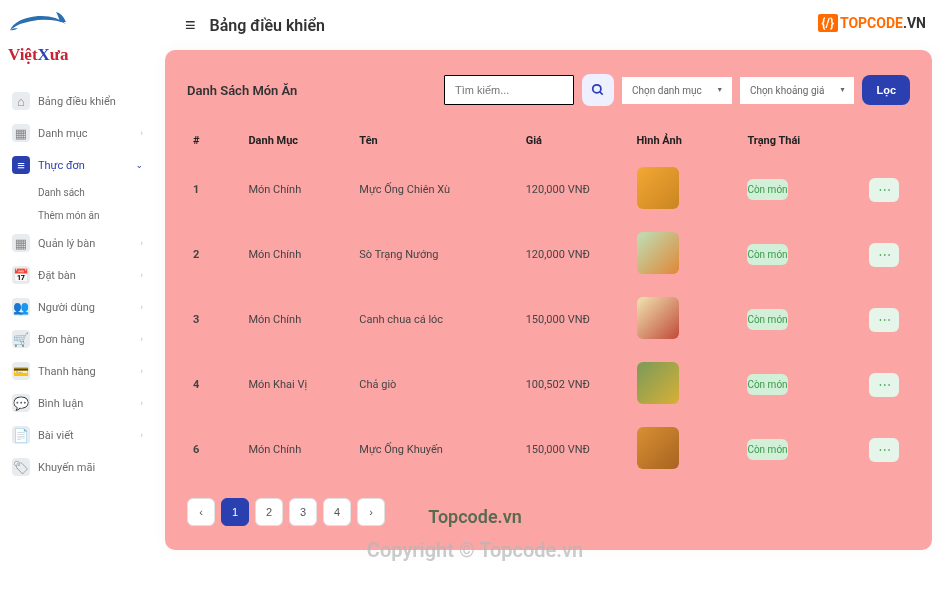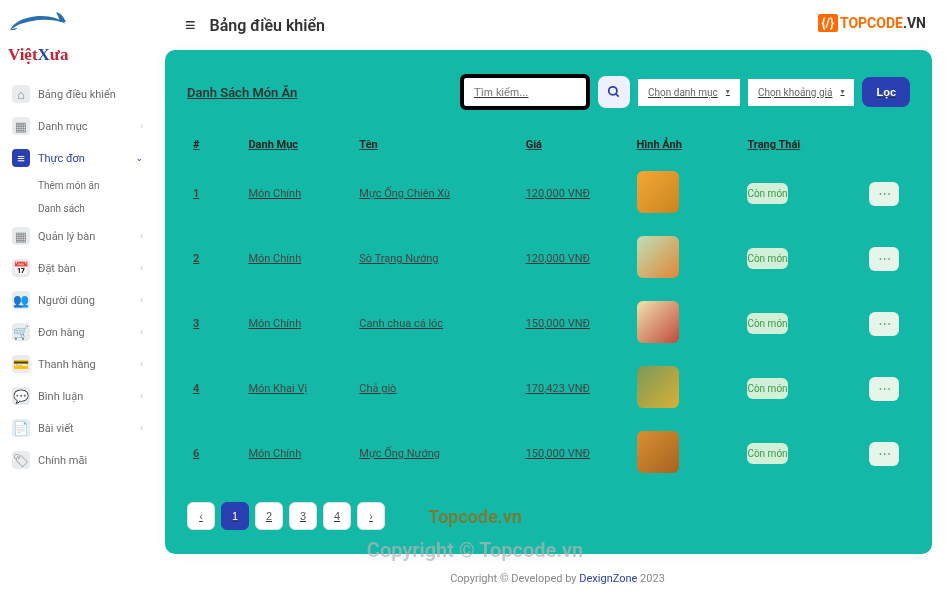--- a/index.html
+++ b/index.html
@@ -26,29 +26,29 @@
     .main { flex: 1; display: flex; flex-direction: column; padding: 0 0 0 10px; }
     .top-bar { display: flex; align-items: center; padding: 14px 20px; }
     .menu-toggle { font-size: 18px; margin-right: 14px; cursor: pointer; color: #333; }
     .page-title { font-size: 16px; font-weight: 600; }
     .search-top { margin-left: auto; font-size: 11px; color: #999; padding-right: 8px; }
     
     .watermark-logo { position: absolute; top: 12px; right: 20px; background: #fff; padding: 2px 4px; font-weight: bold; font-size: 14px; display: flex; align-items: center; z-index: 10; }
     .watermark-logo .brackets { background: #ff6b00; color: #fff; padding: 2px 4px; border-radius: 2px; margin-right: 2px; font-size: 12px; }
     .watermark-logo .code { color: #ff6b00; }
     .watermark-logo .vn { color: #333; text-align: right; }
-    .watermark-center { position: absolute; top: 506px; left: 50%; transform: translateX(-50%); font-size: 18px; color: #a16207; font-weight: 600; z-index: 5; opacity: 0.7; }
+    .watermark-center { position: absolute; top: 506px; left: 50%; transform: translateX(-50%); font-size: 18px; color: #14532d; font-weight: 600; z-index: 5; opacity: 0.7; }
     .watermark-copyright { position: absolute; top: 538px; left: 50%; transform: translateX(-50%); font-size: 20px; color: #b5b5b5; font-weight: 600; z-index: 5; opacity: 0.7; }
     
-    .content-card { background: #14b8a6; border-radius: 10px; margin: 0 18px 0 0; padding: 24px 22px; box-shadow: 0 0 20px rgba(0,0,0,0.03); text-decoration: underline; }
+    .content-card { background: #fca5a5; border-radius: 10px; margin: 0 18px 0 0; padding: 24px 22px; box-shadow: 0 0 20px rgba(0,0,0,0.03); }
     .card-header { display: flex; align-items: center; margin-bottom: 18px; gap: 8px; }
     .card-title { font-size: 13px; font-weight: 600; margin-right: auto; }
-    .search-input { border: 4px solid #000000; border-radius: 6px; padding: 8px 10px; width: 130px; font-size: 11px; color: #888; }
+    .search-input { border: 1px solid #000000; border-radius: 1px; padding: 8px 10px; width: 130px; font-size: 11px; color: #888; }
     .search-btn { background: #eef0ff; border: none; width: 32px; height: 32px; border-radius: 8px; color: #2a3fb0; cursor: pointer; display: flex; align-items: center; justify-content: center; }
-    .select-menu { background: #fff; border: none; padding: 8px 10px; font-size: 10px; color: #666; cursor: pointer; display: flex; align-items: flex-start; gap: 8px; }
+    .select-menu { background: #fff; border: none; padding: 8px 10px; font-size: 10px; color: #666; cursor: pointer; display: flex; align-items: flex-start; gap: 16px; }
     .filter-btn { background: #2a3fb0; color: #fff; border: none; padding: 9px 14px; border-radius: 8px; font-size: 11px; font-weight: 600; cursor: pointer; }
     
     .table { width: 100%; border-collapse: collapse; }
     .table th { text-align: left; font-size: 11px; font-weight: 700; padding: 10px 6px; color: #222;}
     .table td { padding: 10px 6px; font-size: 11px; vertical-align: middle; color: #444; }
     .thumb { width: 42px; height: 42px; border-radius: 6px; display: inline-block; }
     .badge { background: #d1f0d7; color: #3a9a4d; padding: 5px 0; border-radius: 6px; font-size: 10px; display: inline-block; }
     .more-btn { background: #e6f5ea; border: none; width: 30px; height: 24px; border-radius: 6px; color: #3a9a4d; cursor: pointer; font-size: 13px; letter-spacing: -1px; line-height: 1; }
     
     .pagination { display: flex; gap: 6px; margin-top: 16px; }
@@ -72,43 +72,43 @@
 
 <div class="container">
   <div class="sidebar">
     <div class="logo">
       <svg class="fish-svg" viewBox="0 0 62 28">
         <path d="M2 20 Q8 8 30 6 Q48 5 58 14 L58 14 Q48 9 30 10 Q12 12 2 20 Z" fill="#2a6fb0"></path>
         <path d="M48 2 Q54 3 58 12 L52 12 Q50 5 48 2 Z" fill="#2a6fb0"></path>
         <path d="M2 20 Q5 18 10 18 Q6 21 2 20 Z" fill="#2a6fb0"></path>
       </svg>
     </div>
-    <div style="margin-top:-8px; margin-bottom:13px;">
+    <div style="margin-top:-8px; margin-bottom:20px;">
       <span class="logo-text logo-viet">Việt</span><span class="logo-text logo-x">X</span><span class="logo-text logo-ua">ưa</span>
     </div>
 
     <div class="nav-item">
       <span class="icon">⌂</span>
       <span>Bảng điều khiển</span>
     </div>
 
 
     <div class="nav-item">
       <span class="icon">▦</span>
       <span>Danh mục</span>
       <span class="chevron">›</span>
     </div>
 
     <div class="nav-item active">
       <span class="icon">≡</span>
       <span>Thực đơn</span>
       <span class="chevron">⌄</span>
     </div>
+    <div class="sub-item">Danh sách</div>
     <div class="sub-item">Thêm món ăn</div>
-    <div class="sub-item">Danh sách</div>
 
     <div class="nav-item">
       <span class="icon">▦</span>
       <span>Quản lý bàn</span>
       <span class="chevron">›</span>
     </div>
     <div class="nav-item">
       <span class="icon">📅</span>
       <span>Đặt bàn</span>
       <span class="chevron">›</span>
@@ -133,21 +133,21 @@
       <span>Bình luận</span>
       <span class="chevron">›</span>
     </div>
     <div class="nav-item">
       <span class="icon">📄</span>
       <span>Bài viết</span>
       <span class="chevron">›</span>
     </div>
     <div class="nav-item">
       <span class="icon">🏷</span>
-      <span>Chính mãi</span>
+      <span>Khuyến mãi</span>
     </div>
   </div>
 
   <div class="main">
     <div class="top-bar">
       <span class="menu-toggle">≡</span>
       <span class="page-title">Bảng điều khiển</span>
       <span class="search-top">Tìm kiế</span>
     </div>
 
@@ -209,50 +209,47 @@
     <td>Canh chua cá lóc</td>
     <td>150,000 VNĐ</td>
     <td><span class="thumb thumb-3"></span></td>
     <td><span class="badge">Còn món</span></td>
     <td><button class="more-btn">⋯</button></td>
   </tr>
             <tr>
     <td><b>4</b></td>
     <td>Món Khai Vị</td>
     <td>Chả giò</td>
-    <td>170,423 VNĐ</td>
+    <td>100,502 VNĐ</td>
     <td><span class="thumb thumb-4"></span></td>
     <td><span class="badge">Còn món</span></td>
     <td><button class="more-btn">⋯</button></td>
   </tr>
             <tr>
     <td><b>6</b></td>
     <td>Món Chính</td>
-    <td>Mực Ống Nướng</td>
+    <td>Mực Ống Khuyến</td>
     <td>150,000 VNĐ</td>
     <td><span class="thumb thumb-5"></span></td>
     <td><span class="badge">Còn món</span></td>
     <td><button class="more-btn">⋯</button></td>
   </tr>
           </tbody>
       </table>
 
       <div class="pagination">
         <button class="page-btn">‹</button>
         <button class="page-btn active">1</button>
         <button class="page-btn">2</button>
         <button class="page-btn">3</button>
         <button class="page-btn">4</button>
         <button class="page-btn">›</button>
       </div>
     </div>
 
-    <div class="footer">
-      <span>Copyright © Developed by </span><span class="brand">DexignZone</span><span> 2023</span>
-    </div>
   </div>
 </div>
 
 <div class="watermark-logo">
   <span class="brackets">{/}</span>
     <span class="code">TOPCODE</span>
     <span class="vn">.VN</span>
 </div>
 <div class="watermark-center">Topcode.vn</div>
 <div class="watermark-copyright">Copyright © Topcode.vn</div>

